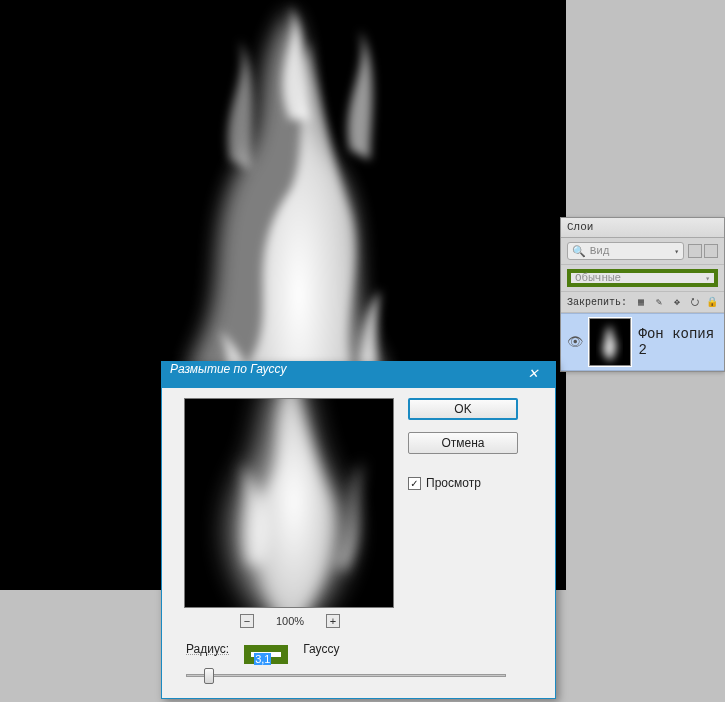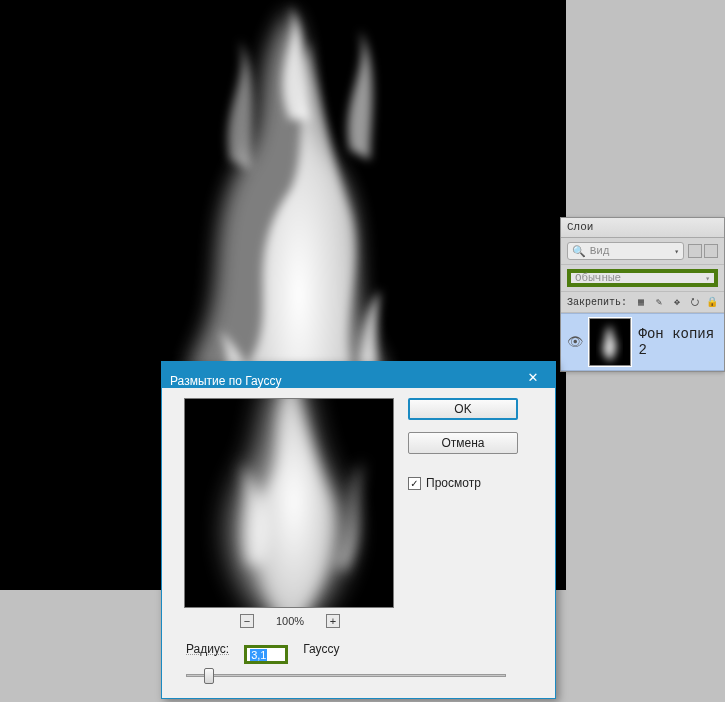--- a/index.html
+++ b/index.html
@@ -104,23 +104,24 @@
     left:161px; top:361px;
     width:395px; height:338px;
     background:#f0f0f0;
     border:1px solid #1a8ac2;
     box-shadow: 3px 3px 8px rgba(0,0,0,.35);
   }
   .titlebar {
     height:26px;
     background:#1a8ac2;
     color:#fff;
-    display:flex; align-items:flex-end; justify-content:space-between;
+    display:flex; align-items:flex-start; justify-content:space-between;
     padding:0 2px 0 8px;
     font-size:12px;
+    font-style:italic;
   }
   .close-btn {
     width:40px; height:22px;
     display:flex; align-items:center; justify-content:center;
     color:#fff; font-size:13px;
   }
   .dlg-body { display:flex; padding:10px 14px 4px 22px; gap:12px; }
   .preview-col { width:212px; }
   .preview-box {
     width:210px; height:210px;
@@ -160,21 +161,21 @@
   }
 
   .radius-row {
     position:absolute; left:24px; bottom:34px;
     display:flex; align-items:center; gap:15px;
     font-size:12px; color:#222;
   }
   .radius-row .lbl { text-decoration: underline dotted; text-decoration-color:#999; }
   .num-input {
     width:44px; height:19px;
-    border:3px solid #4d7c0f;
+    border:7px solid #4d7c0f;
     background:#fff;
     font-size:11px; text-align:left;
     padding:1px 3px;
     margin-top:11px;
   }
   .num-input .sel { background:#3399ff; color:#fff; padding:0 1px; }
   .slider {
     position:absolute; left:24px; bottom:16px;
     width:320px; height:14px;
   }

